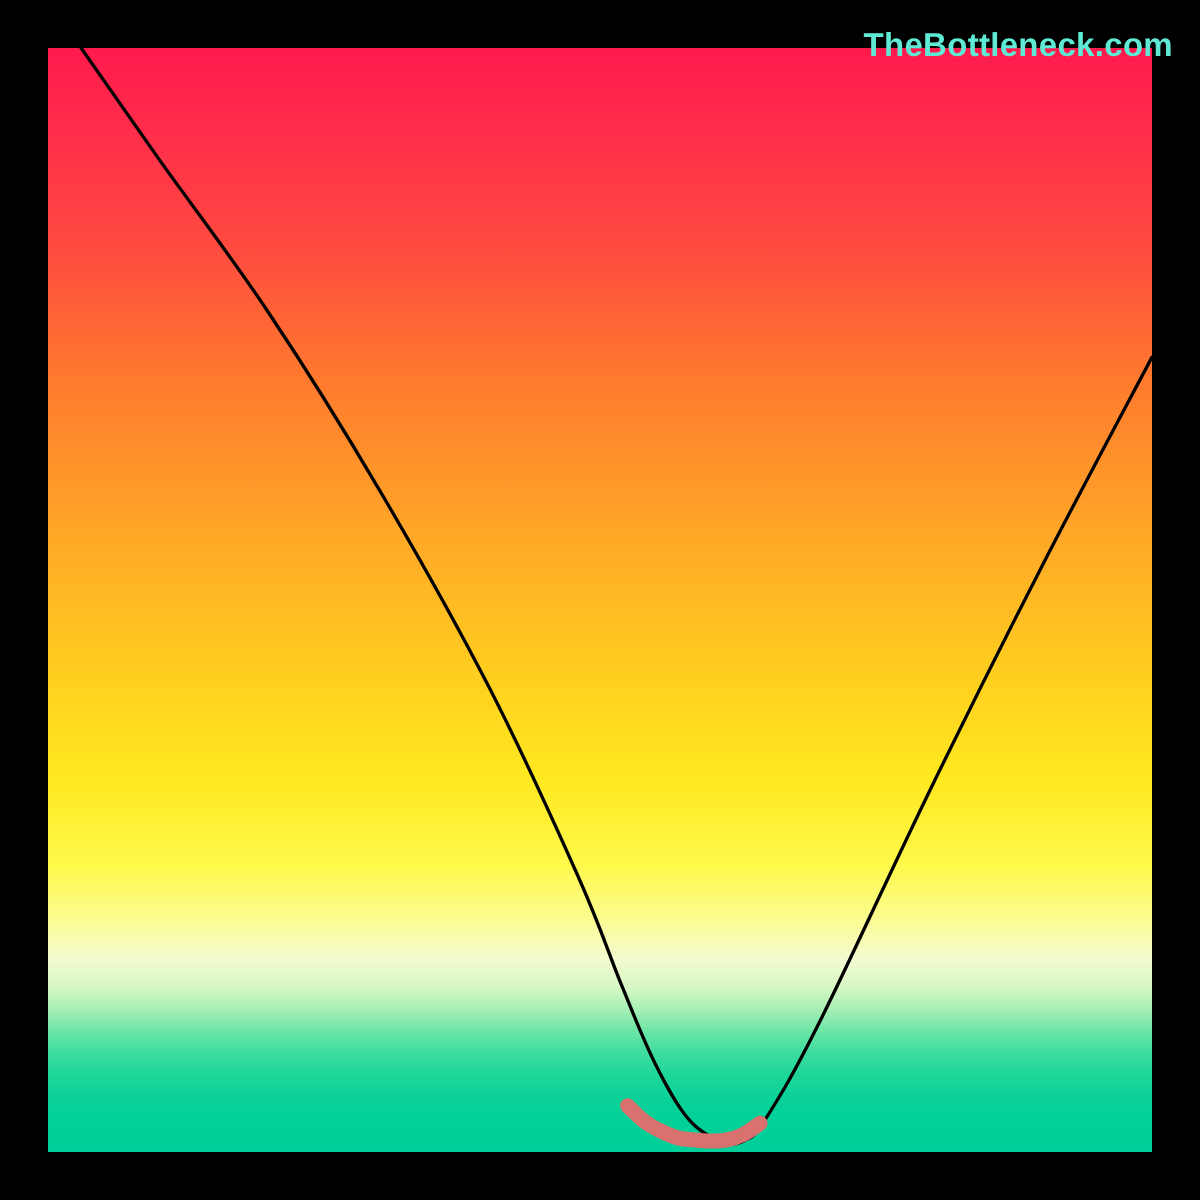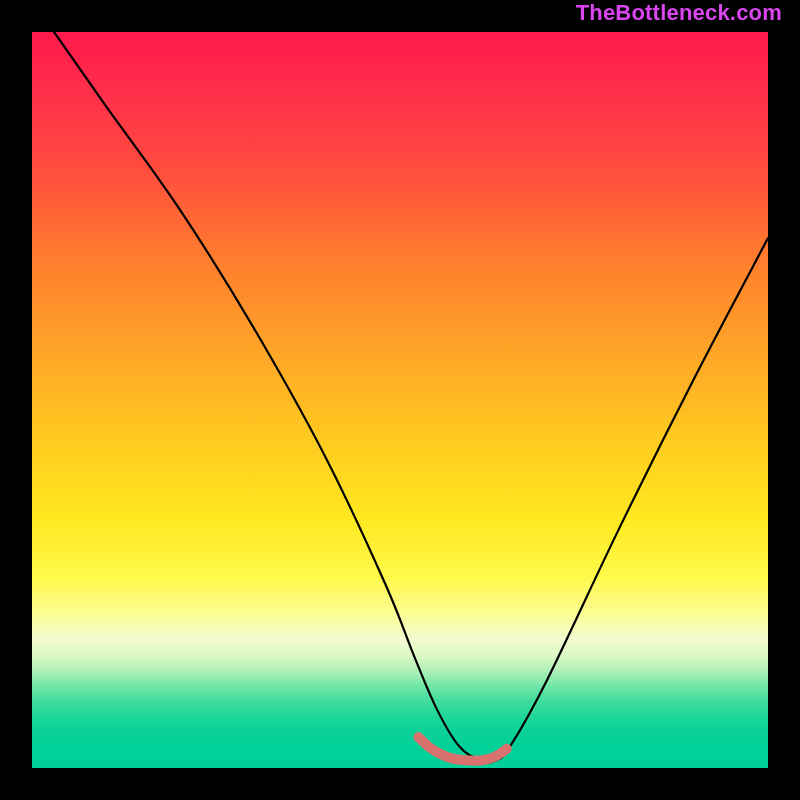--- a/index.html
+++ b/index.html
@@ -5,26 +5,26 @@
   * { margin: 0; padding: 0; box-sizing: border-box; }
   html, body { width: 800px; height: 800px; overflow: hidden; background: #000; }
   .container {
     position: relative;
     width: 800px;
     height: 800px;
     background: #000;
   }
   .watermark {
     position: absolute;
-    top: 0;
+    top: 17px;
     right: 18px;
     font-family: Arial, Helvetica, sans-serif;
     font-size: 22px;
     font-weight: 600;
-    color: #d946ef;
+    color: #5eead4;
     letter-spacing: 0.2px;
     z-index: 5;
   }
   .plot-frame {
     position: absolute;
     left: 32px;
     top: 32px;
     width: 736px;
     height: 736px;
     overflow: hidden;

